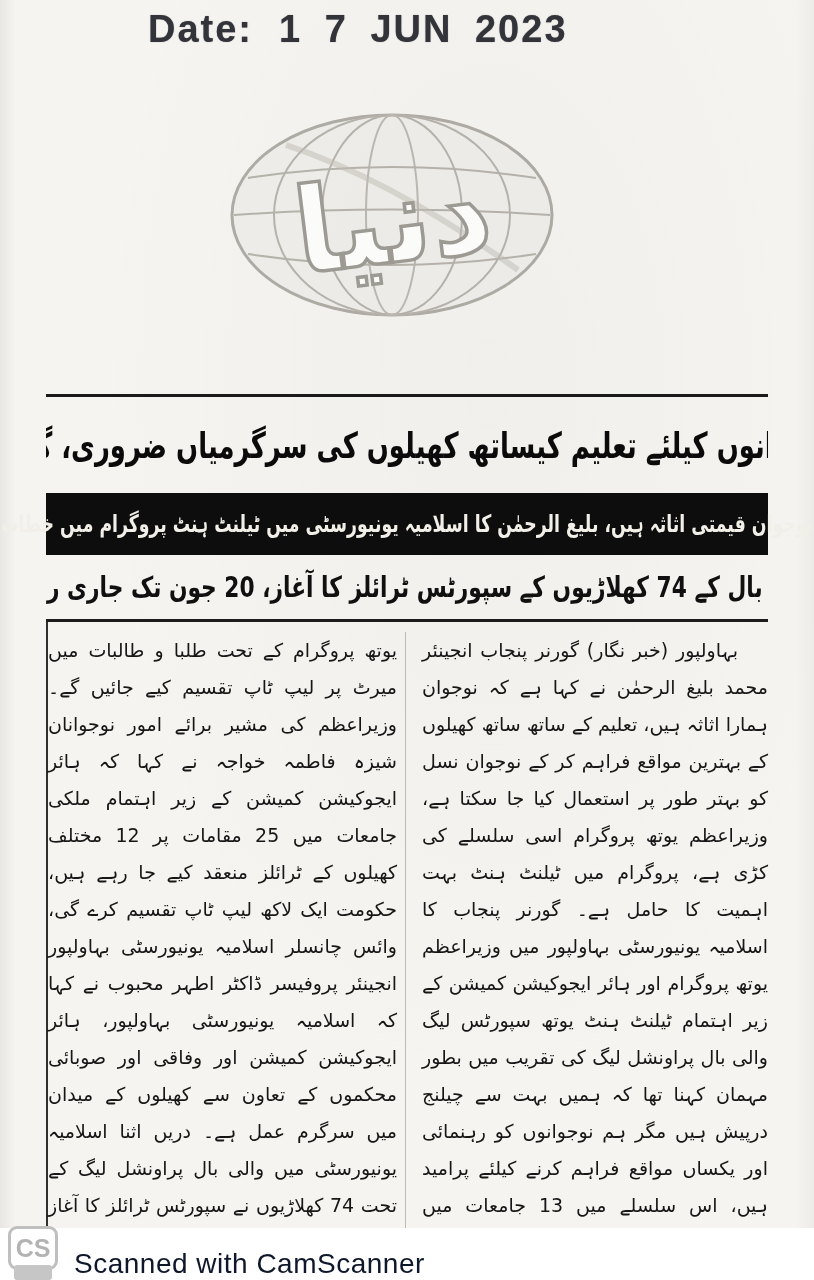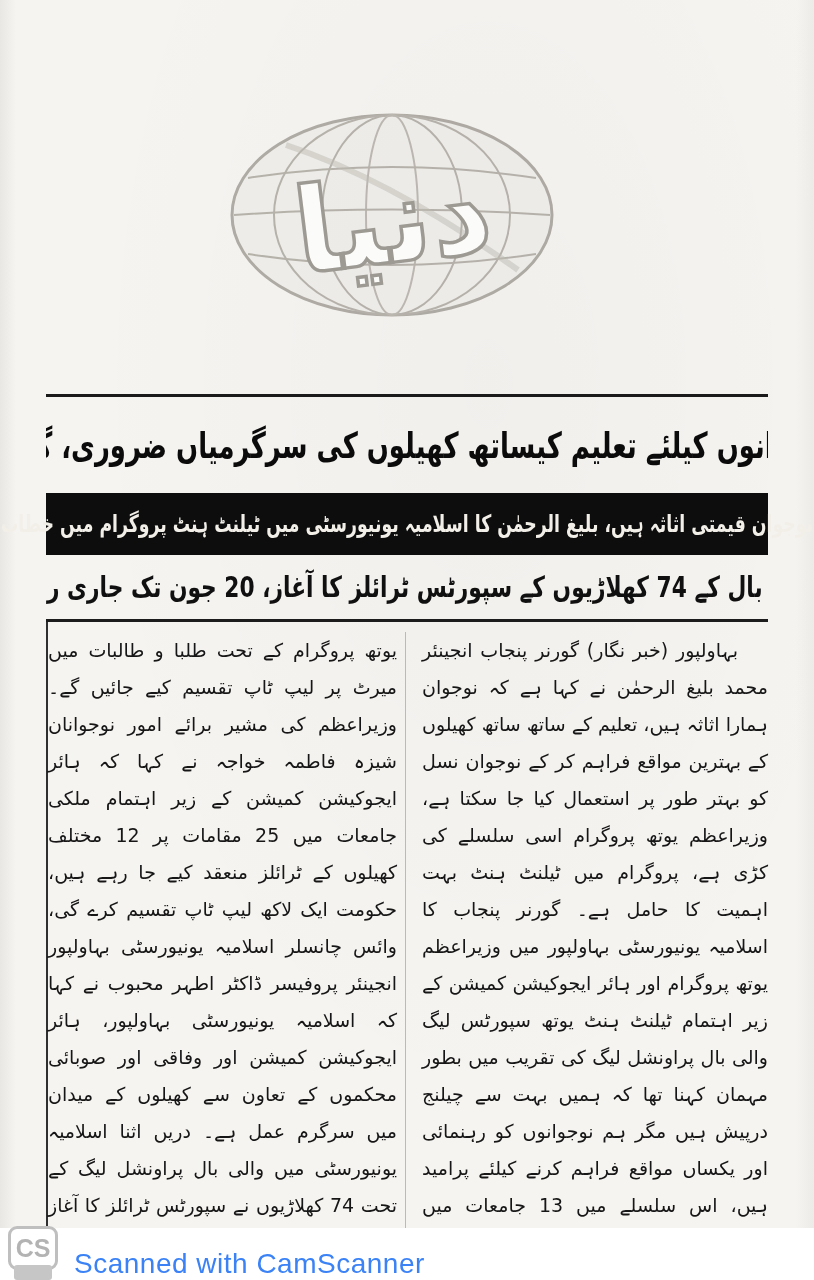--- a/index.html
+++ b/index.html
@@ -73,28 +73,31 @@
     display:flex;align-items:flex-end;gap:16px;padding-left:8px;z-index:5;
   }
   .cs-badge{display:flex;flex-direction:column;align-items:center;margin-top:10px;}
   .cs-box{
     width:44px;height:38px;border:3px solid #bfbfbf;border-radius:9px;background:#fff;
     display:flex;align-items:center;justify-content:center;
     font-family:"Liberation Sans",sans-serif;font-weight:bold;font-size:25px;color:#b3b3b3;
   }
   .cs-tab{width:38px;height:15px;background:#c6c6c6;border-radius:3px;margin-top:-5px;}
   .cs-text{
-    font-family:"Liberation Sans",sans-serif;font-size:28px;color:#3b82f6;letter-spacing:.5px;
+    font-family:"Liberation Sans",sans-serif;font-size:28px;color:#0f172a;letter-spacing:.5px;
   }
 </style>
 </head>
 <body>
 
 <div class="page">
 
+  <div class="stamp">
+    <span>Date:</span><span class="val">1 7 JUN 2023</span>
+  </div>
 
   <div class="logo">
     <svg width="332" height="210" viewBox="0 0 332 210">
       <ellipse cx="166" cy="105" rx="160" ry="100" fill="#ecebe7" stroke="#a29e97" stroke-width="3"></ellipse>
       <ellipse cx="166" cy="105" rx="118" ry="100" fill="none" stroke="#aba79f" stroke-width="2"></ellipse>
       <ellipse cx="166" cy="105" rx="70" ry="100" fill="none" stroke="#aba79f" stroke-width="2"></ellipse>
       <ellipse cx="166" cy="105" rx="26" ry="100" fill="none" stroke="#b2aea6" stroke-width="2"></ellipse>
       <path d="M 22 68 Q 166 46 310 68" fill="none" stroke="#aba79f" stroke-width="2"></path>
       <path d="M 8 105 Q 166 94 324 105" fill="none" stroke="#aba79f" stroke-width="2"></path>
       <path d="M 22 144 Q 166 166 310 144" fill="none" stroke="#aba79f" stroke-width="2"></path>

